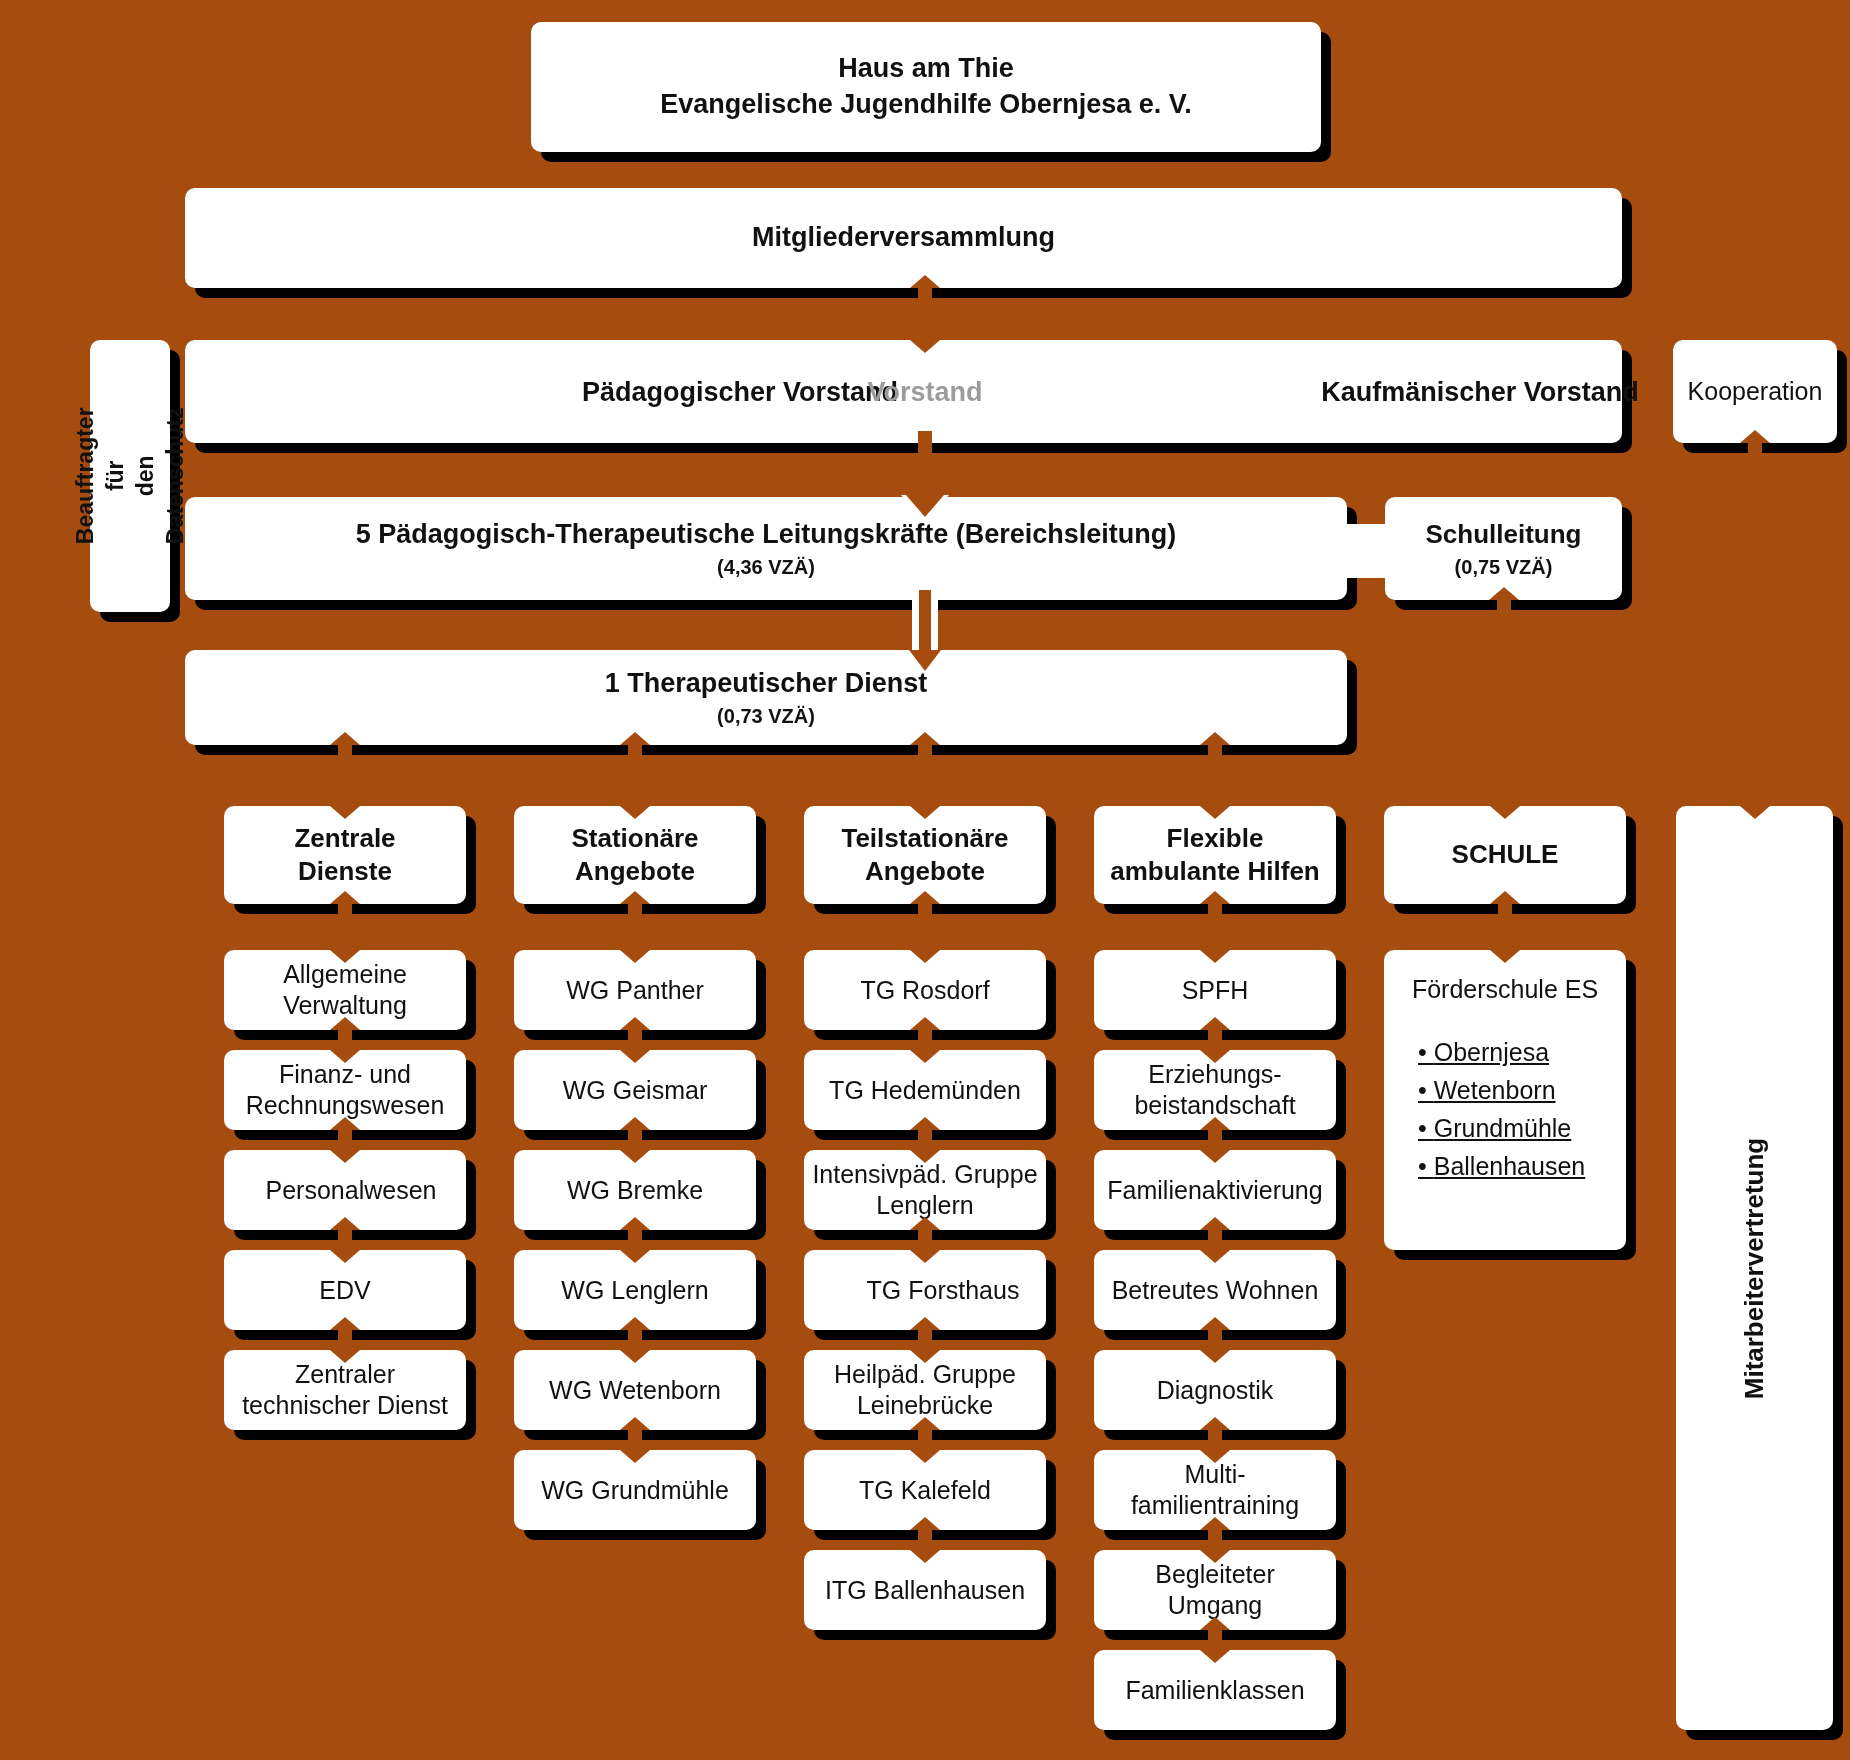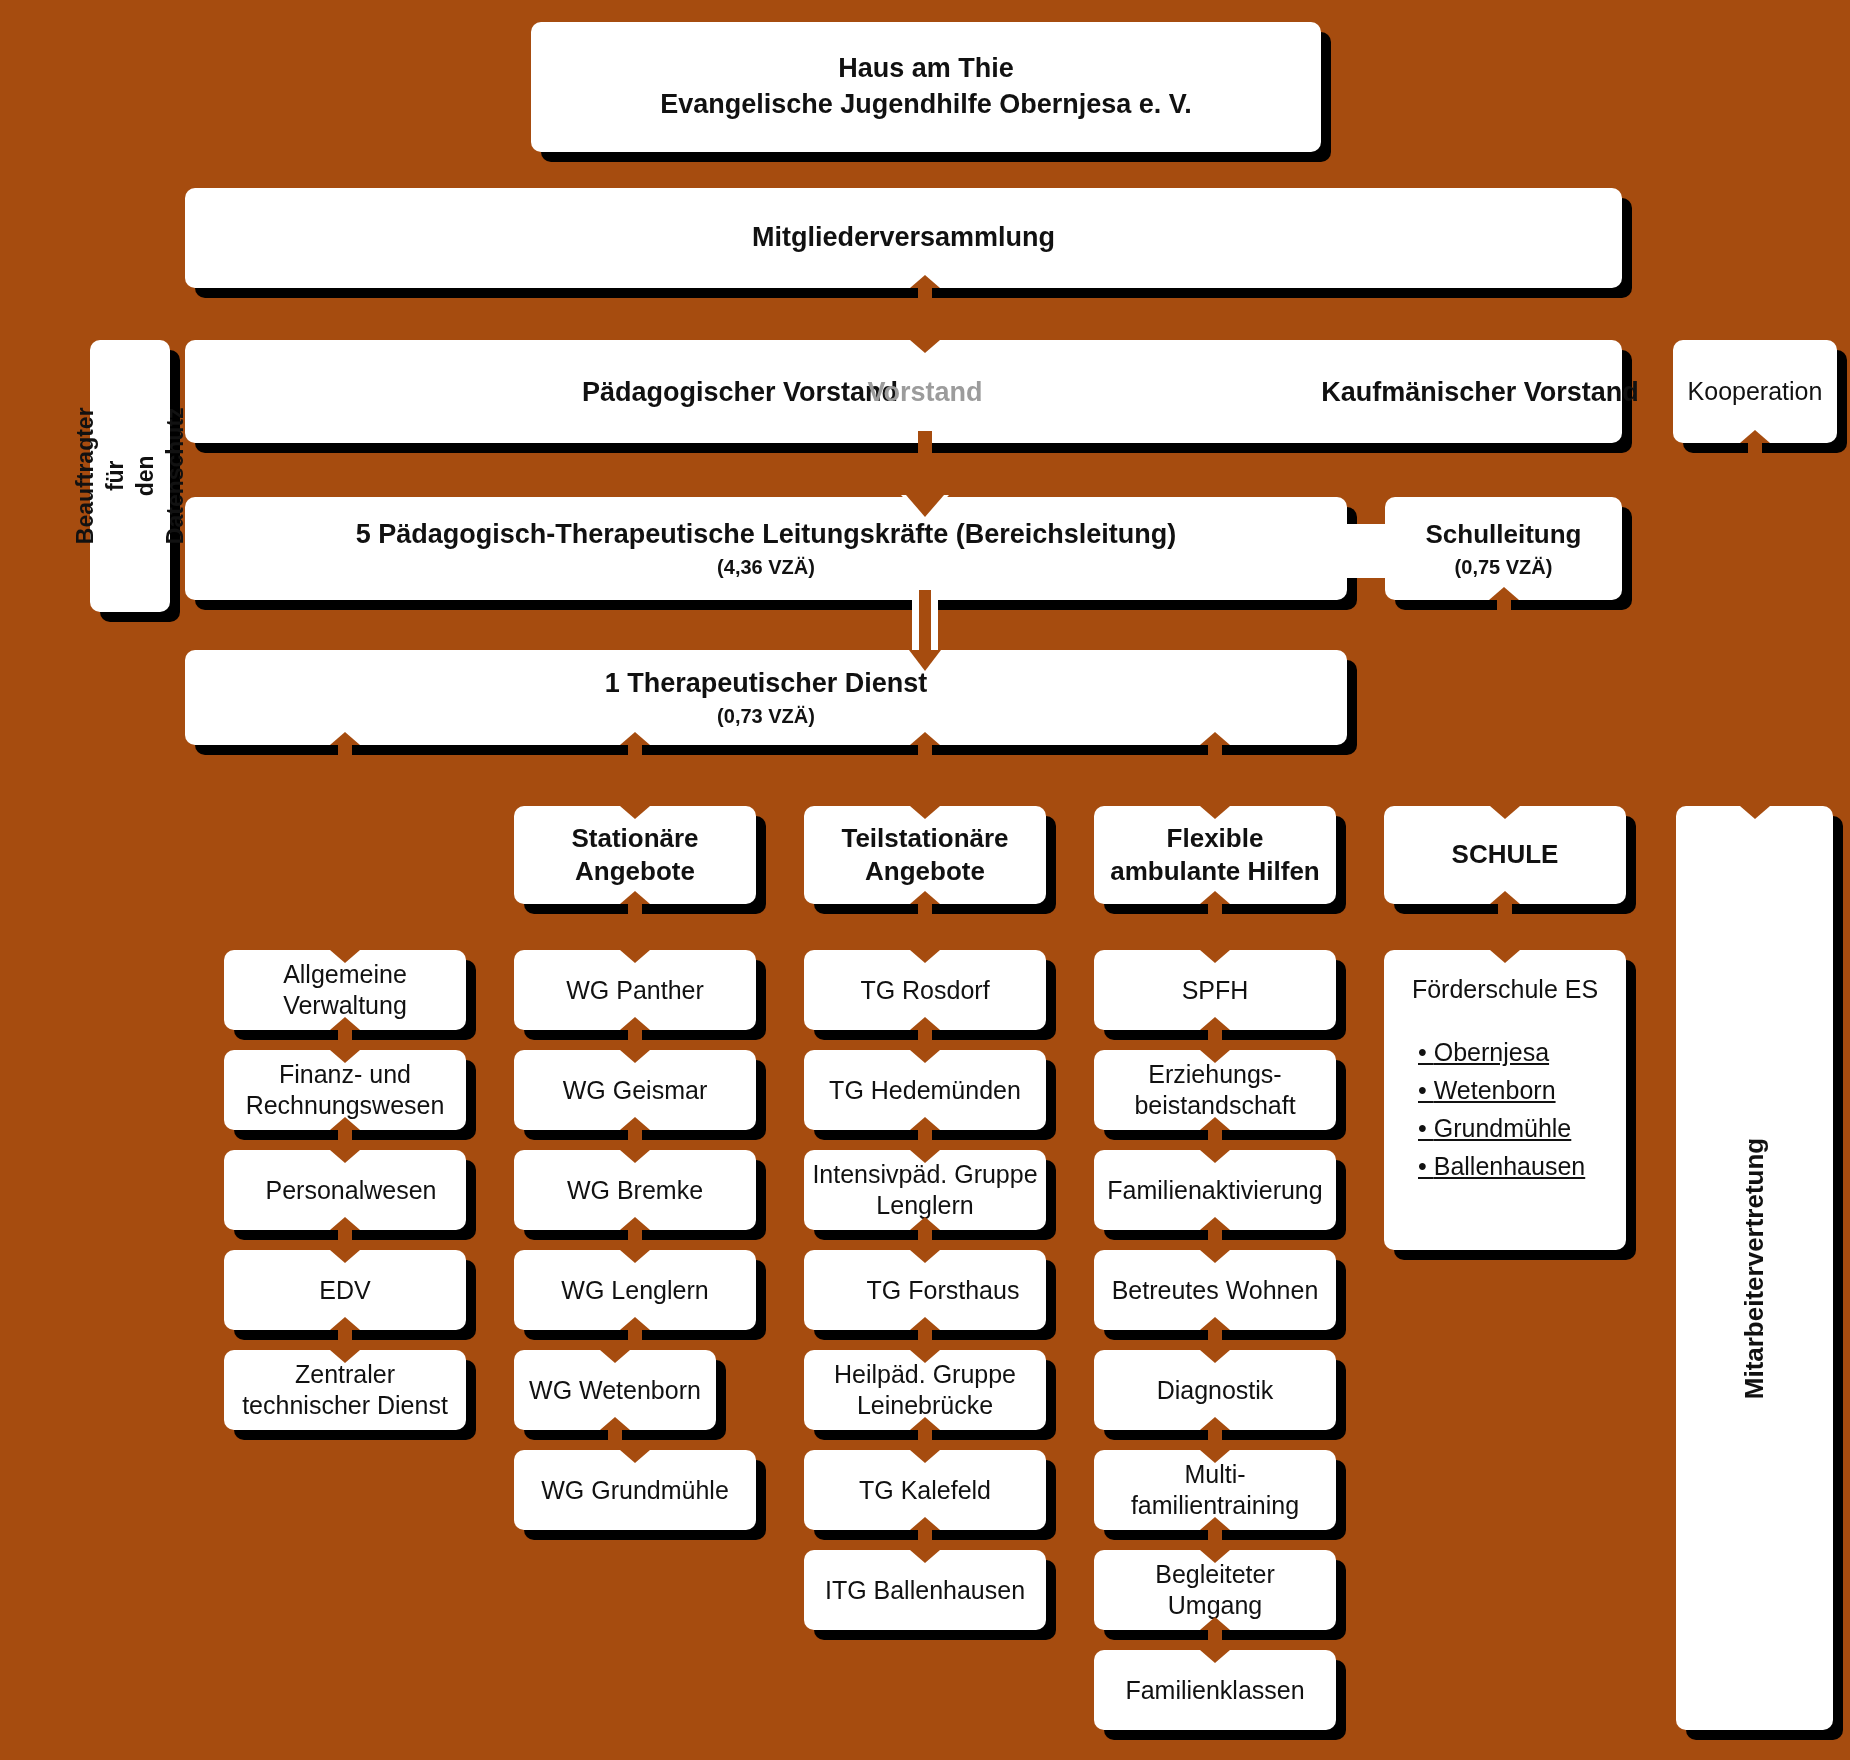--- a/index.html
+++ b/index.html
@@ -112,20 +112,27 @@
       <i class="sg" style="left:740px"></i>
     <i class="nb" style="left:1030px"></i>
       <i class="sg" style="left:1030px"></i>
   </div>
 
   <div class="bx vert" id="staffbar" style="left:1676px; top:806px; width:157px; height:924px;">
     <span>Mitarbeitervertretung</span>
     <i class="nt"></i>
   </div>
 
+  <div class="bx" style="left:224px; top:806px; width:242px; height:98px;">
+    <div class="hdr">Zentrale
+Dienste</div>
+    <i class="nt"></i>
+      <i class="nb"></i>
+      <i class="sg"></i>
+  </div>
   <div class="bx" style="left:224px; top:950px; width:242px; height:80px;">
       <span class="lbl">Allgemeine
 Verwaltung</span>
       <i class="nt"></i>
       <i class="nb"></i>
       <i class="sg"></i>
     </div>
   <div class="bx" style="left:224px; top:1050px; width:242px; height:80px;">
       <span class="lbl">Finanz- und
 Rechnungswesen</span>
@@ -175,21 +182,21 @@
       <i class="nt"></i>
       <i class="nb"></i>
       <i class="sg"></i>
     </div>
   <div class="bx" style="left:514px; top:1250px; width:242px; height:80px;">
       <span class="lbl">WG Lenglern</span>
       <i class="nt"></i>
       <i class="nb"></i>
       <i class="sg"></i>
     </div>
-  <div class="bx" style="left:514px; top:1350px; width:202px; height:80px;text-align:center;">
+  <div class="bx" style="left:514px; top:1350px; width:242px; height:80px;text-align:center;">
       <span class="lbl">WG Wetenborn</span>
       <i class="nt"></i>
       <i class="nb"></i>
       <i class="sg"></i>
     </div>
   <div class="bx" style="left:514px; top:1450px; width:242px; height:80px;">
       <span class="lbl">WG Grundmühle</span>
       <i class="nt"></i>
     </div>
 

